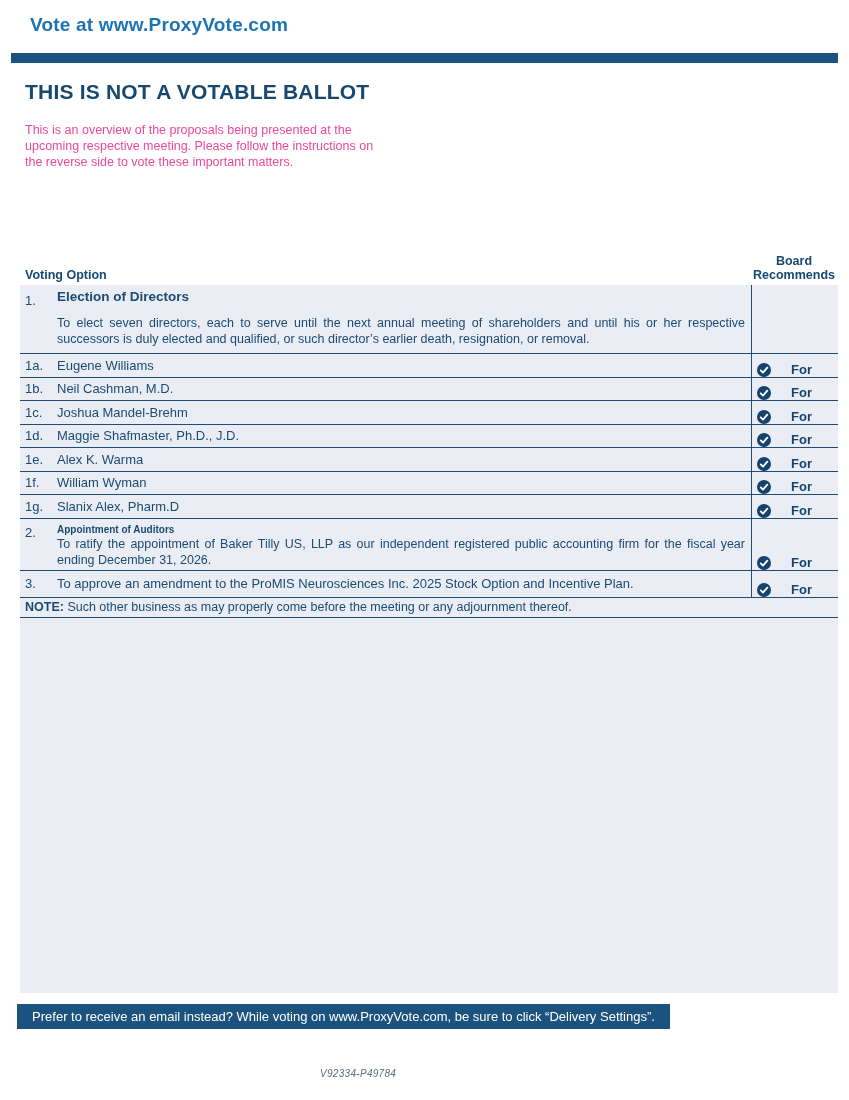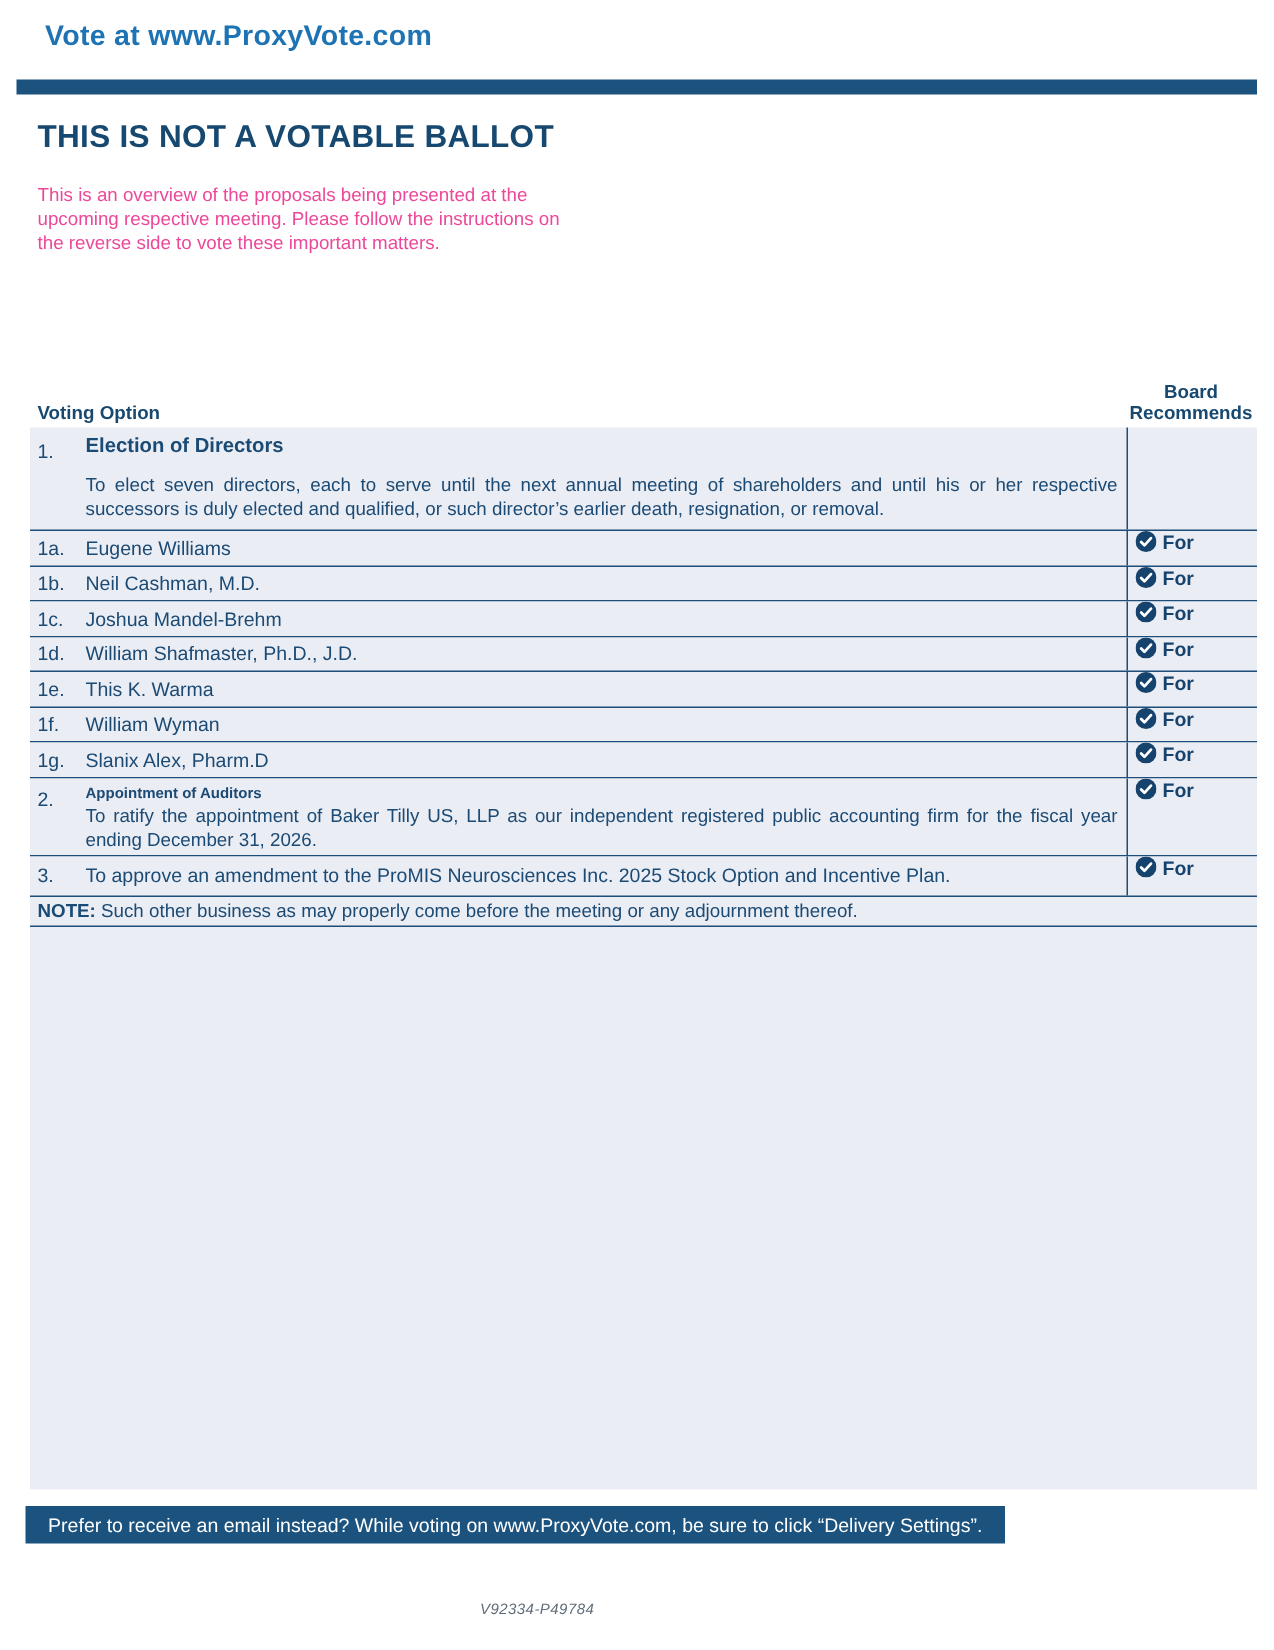--- a/index.html
+++ b/index.html
@@ -69,21 +69,21 @@
   .r-proposal .row-main { align-items: center; }
   .r-proposal .cell-body { font-size: 13px; }
 
   .r-note { height: 20px; }
   .r-note .row-main { align-items: center; }
   .r-note .cell-body { font-size: 12.5px; padding-left: 0; }
   .note-label { font-weight: bold; }
 
   .rec-cell {
     width: 86px; flex: none;
-    display: flex; align-items: flex-start; gap: 4px; padding-left: 5px;
+    display: flex; align-items: flex-end; gap: 20px; padding-left: 5px;
   }
   .rec-label { font-size: 13px; font-weight: bold; color: #15436d; }
   .check-icon { width: 14px; height: 14px; flex: none; display: block; }
 
   .filler { height: 375px; background: #ebedf4; }
 
   
   .footer-bar {
     position: absolute; left: 17px; top: 1004px; width: 653px; height: 25px;
     background: #1b527e; color: #ffffff;
@@ -160,34 +160,34 @@
       <svg class="check-icon" viewBox="0 0 16 16">
         <circle cx="8" cy="8" r="8" fill="#15436d"></circle>
         <path d="M4.3 8.4 L6.8 10.9 L11.8 5.4" stroke="#ffffff" stroke-width="2.1" fill="none" stroke-linecap="round" stroke-linejoin="round"></path>
       </svg>
       <span class="rec-label">For</span>
     </div>
   </div>
       <div class="row r-candidate">
     <div class="row-main">
       <div class="num">1d.</div>
-      <div class="cell-body">William Shafmaster, Ph.D., J.D.</div>
+      <div class="cell-body">Maggie Shafmaster, Ph.D., J.D.</div>
     </div>
     <div class="rec-cell">
       <svg class="check-icon" viewBox="0 0 16 16">
         <circle cx="8" cy="8" r="8" fill="#15436d"></circle>
         <path d="M4.3 8.4 L6.8 10.9 L11.8 5.4" stroke="#ffffff" stroke-width="2.1" fill="none" stroke-linecap="round" stroke-linejoin="round"></path>
       </svg>
       <span class="rec-label">For</span>
     </div>
   </div>
       <div class="row r-candidate">
     <div class="row-main">
       <div class="num">1e.</div>
-      <div class="cell-body">This K. Warma</div>
+      <div class="cell-body">Alex K. Warma</div>
     </div>
     <div class="rec-cell">
       <svg class="check-icon" viewBox="0 0 16 16">
         <circle cx="8" cy="8" r="8" fill="#15436d"></circle>
         <path d="M4.3 8.4 L6.8 10.9 L11.8 5.4" stroke="#ffffff" stroke-width="2.1" fill="none" stroke-linecap="round" stroke-linejoin="round"></path>
       </svg>
       <span class="rec-label">For</span>
     </div>
   </div>
       <div class="row r-candidate">

